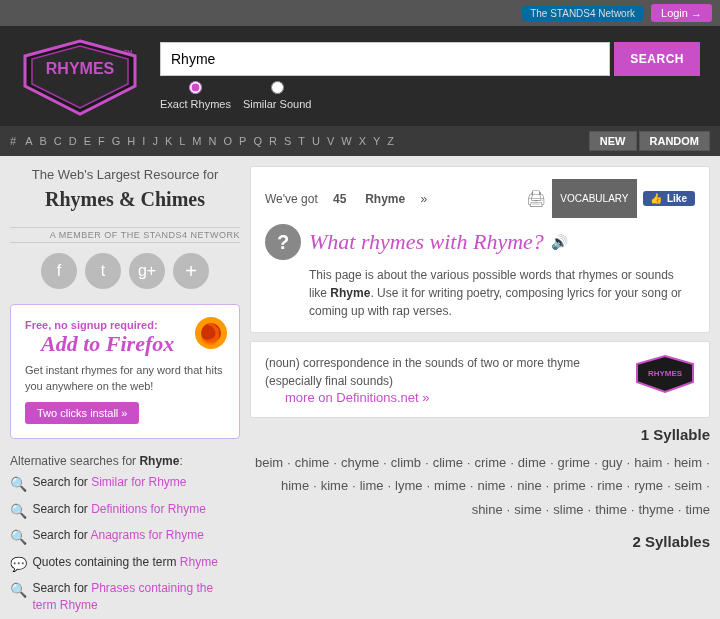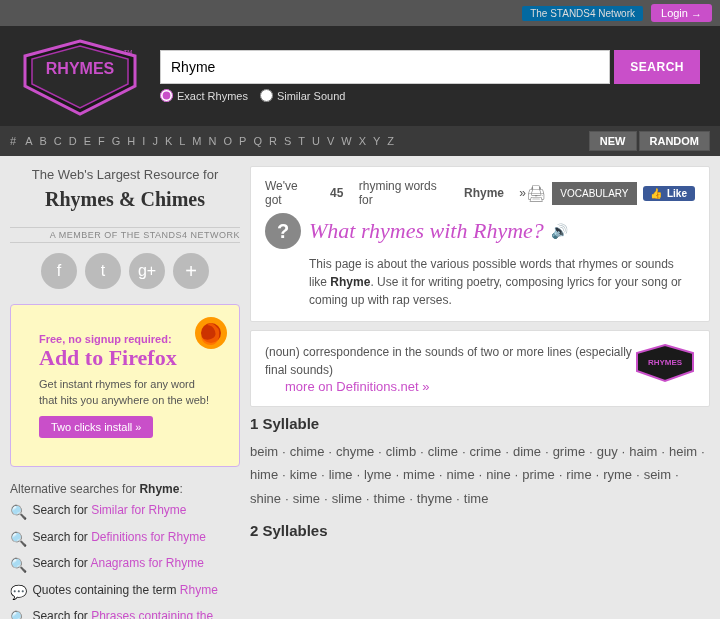--- a/index.html
+++ b/index.html
@@ -77,20 +77,21 @@
       margin-top: 5px;
       display: flex;
       gap: 12px;
     }
     .radio-group label {
       color: #ddd;
       font-size: 11px;
       display: flex;
       align-items: center;
       gap: 4px;
+      flex-direction: column;
     }
     .radio-group input { accent-color: #c94fc9; }
 
     
     .nav-bar {
       background: #3a3a3a;
       display: flex;
       align-items: center;
       padding: 5px 10px;
       gap: 2px;
@@ -176,37 +177,39 @@
       font-size: 16px;
       cursor: pointer;
     }
     .social-fb { background: #bbb; }
     .social-tw { background: #bbb; }
     .social-gp { background: #bbb; }
     .social-plus { background: #bbb; font-size: 20px; }
 
     
     .firefox-promo {
-      background: #fef9c3;
+      background: #ffffff;
       border: 1px solid #d0b0f0;
       border-radius: 4px;
-      padding: 28px;
+      padding: 14px;
       margin-bottom: 15px;
       position: relative;
     }
     .firefox-promo .free-label {
       color: #c94fc9;
       font-size: 11px;
       font-weight: bold;
     }
     .firefox-promo .add-label {
       color: #c94fc9;
       font-size: 22px;
       font-weight: bold;
+      font-style: italic;
       font-family: Georgia, serif;
+      margin-left: 16px;
     }
     .firefox-promo .desc {
       color: #555;
       font-size: 11px;
       margin: 6px 0 8px;
       line-height: 1.4;
     }
     .firefox-promo .install-btn {
       background: #c94fc9;
       color: white;
@@ -268,21 +271,21 @@
       display: flex;
       align-items: center;
       justify-content: space-between;
     }
     .count-line .count-text { display: flex; align-items: center; gap: 6px; }
     .print-icon { font-size: 16px; color: #888; cursor: pointer; }
     .vocab-btn {
       background: #666;
       color: white;
       font-size: 10px;
-      padding: 6px 8px;
+      padding: 14px 8px;
       border: none;
       cursor: pointer;
     }
     .result-title-row {
       display: flex;
       align-items: center;
       gap: 8px;
       margin-bottom: 6px;
     }
     .question-mark {
@@ -332,20 +335,21 @@
     .def-link { color: #c94fc9; text-decoration: none; font-size: 13px; margin-left: 20px; }
     .def-logo {
       width: 60px;
       height: 40px;
       flex-shrink: 0;
     }
 
     
     .syllable-section {
       margin-bottom: 12px;
+      text-align: right;
     }
     .syllable-heading {
       font-size: 15px;
       font-weight: bold;
       color: #333;
       margin-bottom: 8px;
     }
     .rhyme-words {
       font-size: 13px;
       color: #555;
@@ -500,21 +504,21 @@
   </div>
         </div>
     </div>
   </div>
 
   <div class="main-content">
 
     <div class="result-header">
       <div class="count-line">
         <div class="count-text">
-          <span>We've got</span>&nbsp;<strong>45</strong>&nbsp;<span>rhyming words for</span>&nbsp;<strong>Rhyme</strong>&nbsp;<span>»</span>
+          <span>We've got</span>&nbsp;<strong>45</strong>&nbsp;&nbsp;<strong>Rhyme</strong>&nbsp;<span>»</span>
         </div>
         <div style="display:flex;align-items:center;gap:6px;">
           <span class="print-icon">🖨</span>
           <button class="vocab-btn">VOCABULARY</button>
           <span class="like-btn">
             <span>👍</span>
             <span class="like-count">Like</span>
           </span>
         </div>
       </div>
@@ -523,21 +527,21 @@
         <span class="result-title">What rhymes with Rhyme?</span>
         <span class="sound-icon">🔊</span>
       </div>
       <p class="result-desc">
         <span>This page is about the various possible words that rhymes or sounds like</span> <strong>Rhyme</strong><span>. Use it for writing poetry, composing lyrics for your song or coming up with rap verses.</span>
       </p>
     </div>
 
     <div class="definition-box">
       <div>
-        <div class="def-text">(noun) correspondence in the sounds of two or more lines (especially final sounds)</div>
+        <div class="def-text">(noun) correspondence in the sounds of two or more thyme (especially final sounds)</div>
         <a class="def-link" href="#">more on Definitions.net »</a>
       </div>
 
       <svg class="def-logo" viewBox="0 0 60 40">
         <polygon points="30,2 58,10 58,28 30,38 2,28 2,10" fill="#1a1a1a" stroke="#c94fc9" stroke-width="2"></polygon>
         <text x="30" y="22" text-anchor="middle" fill="#c94fc9" font-size="8" font-weight="bold" font-family="Arial">RHYMES</text>
       </svg>
     </div>
 
     <div id="syllable-sections-container">

